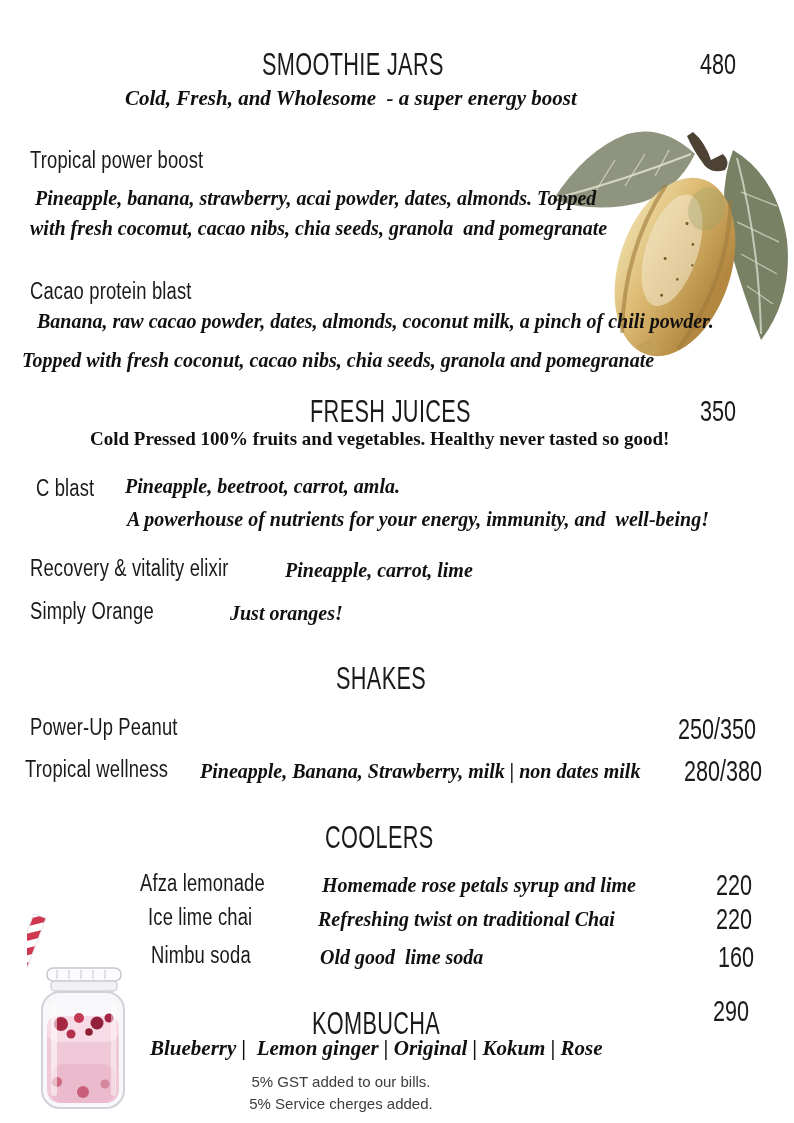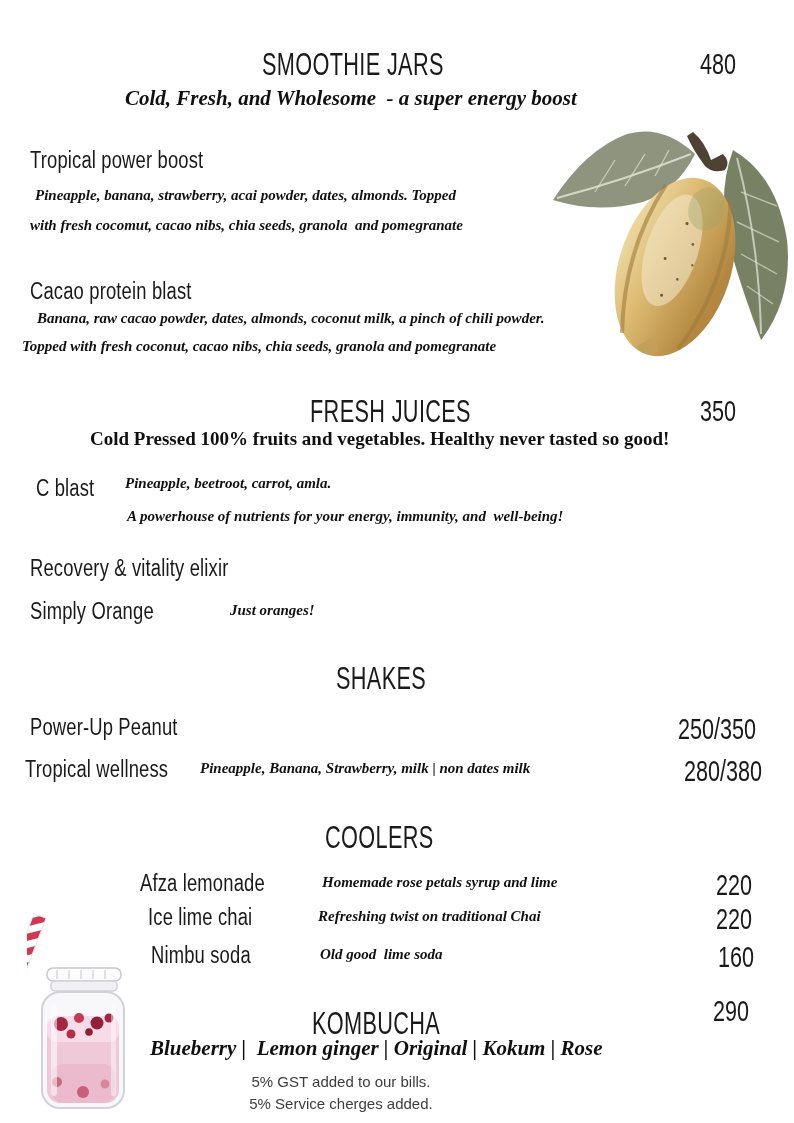--- a/index.html
+++ b/index.html
@@ -7,21 +7,21 @@
         font-family:"Liberation Sans",sans-serif;color:#161616;}
   .abs{position:absolute;white-space:pre;line-height:1;}
   
   .cond{font-family:"Liberation Sans",sans-serif;transform-origin:left top;color:#1a1a1a;}
   .h1{font-size:31px;transform:scaleX(.70);letter-spacing:.5px;}
   .name{font-size:23px;transform:scaleX(.80);letter-spacing:.2px;}
   .price{font-size:30px;transform:scaleX(.72);}
   
   .bi{font-family:"Liberation Serif",serif;font-weight:bold;font-style:italic;color:#101010;}
   .b{font-family:"Liberation Serif",serif;font-weight:bold;color:#101010;}
-  .d20{font-size:15px;}
+  .d20{font-size:20px;}
   .d21{font-size:21px;}
   .d19{font-size:19px;}
   .footer-line{position:absolute;left:0;width:682px;text-align:center;
                font-family:"Liberation Sans",sans-serif;font-size:15px;color:#3d3d3d;line-height:1;}
   svg{display:block;}
 </style>
 </head>
 <body>
 
 <div class="page">
@@ -116,31 +116,32 @@
   <div class="abs cond h1" style="left:262px;top:49px;">SMOOTHIE JARS</div>
   <div class="abs cond price" style="left:700px;top:49px;">480</div>
   <div class="abs bi d21" style="left:125px;top:88px;">Cold, Fresh, and Wholesome  - a super energy boost</div>
 
   <div class="abs cond name" style="left:30px;top:149px;">Tropical power boost</div>
   <div class="abs bi d20" style="left:35px;top:188px;">Pineapple, banana, strawberry, acai powder, dates, almonds. Topped</div>
   <div class="abs bi d20" style="left:30px;top:218px;">with fresh cocomut, cacao nibs, chia seeds, granola  and pomegranate</div>
 
   <div class="abs cond name" style="left:30px;top:280px;">Cacao protein blast</div>
   <div class="abs bi d20" style="left:22px;top:311px;margin-left:15px;">Banana, raw cacao powder, dates, almonds, coconut milk, a pinch of chili powder.</div>
-  <div class="abs bi d20" style="left:22px;top:339px;">Topped with fresh coconut, cacao nibs, chia seeds, granola and pomegranate</div>
+  <div class="abs bi d20" style="left:22px;top:350px;">Topped with fresh coconut, cacao nibs, chia seeds, granola and pomegranate</div>
 
   <div class="abs cond h1" style="left:310px;top:396px;">FRESH JUICES</div>
   <div class="abs cond price" style="left:700px;top:396px;">350</div>
   <div class="abs b d19" style="left:90px;top:429px;">Cold Pressed 100% fruits and vegetables. Healthy never tasted so good!</div>
 
   <div class="abs cond name" style="left:36px;top:477px;">C blast</div>
   <div class="abs bi d20" style="left:125px;top:476px;">Pineapple, beetroot, carrot, amla.</div>
   <div class="abs bi d20" style="left:127px;top:509px;">A powerhouse of nutrients for your energy, immunity, and  well-being!</div>
 
   <div class="abs cond name" style="left:30px;top:557px;">Recovery &amp; vitality elixir</div>
+  <div class="abs bi d20" style="left:285px;top:560px;">Pineapple, carrot, lime</div>
 
   <div class="abs cond name" style="left:30px;top:600px;">Simply Orange</div>
   <div class="abs bi d20" style="left:230px;top:603px;">Just oranges!</div>
 
   <div class="abs cond h1" style="left:336px;top:663px;">SHAKES</div>
 
   <div class="abs cond name" style="left:30px;top:716px;">Power-Up Peanut</div>
   <div class="abs cond price" style="left:678px;top:714px;">250/350</div>
 
   <div class="abs cond name" style="left:25px;top:758px;">Tropical wellness</div>

